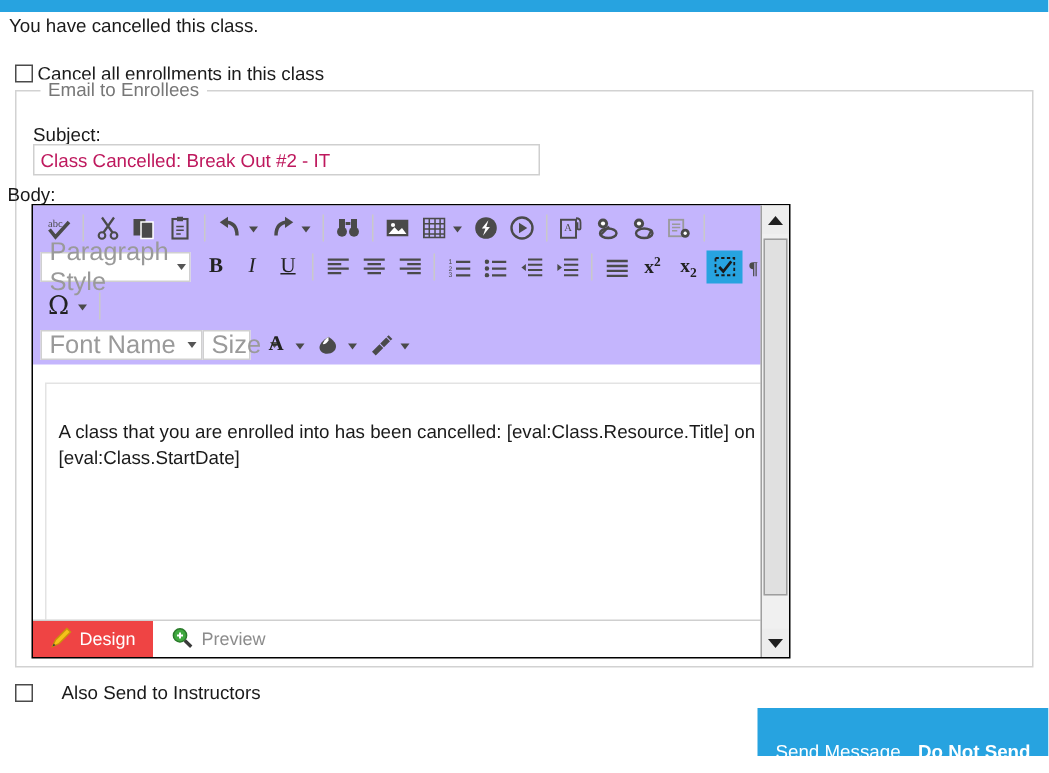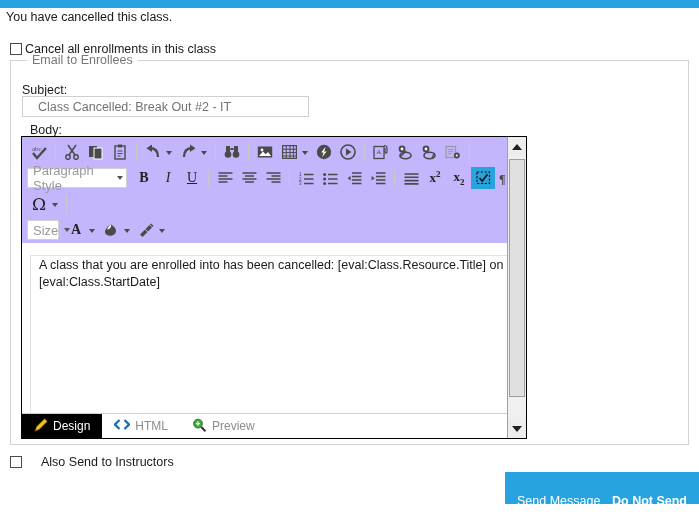--- a/index.html
+++ b/index.html
@@ -74,33 +74,33 @@
     white-space: nowrap;
   }
 
   .field-label {
     position: absolute;
     font-size: 12.5px;
     color: #1a1a1a;
     white-space: nowrap;
   }
   .lbl-subject { left: 22px; top: 83px; }
-  .lbl-body    { left: 30px; top: 123px; }
+  .lbl-body    { left: 5px; top: 123px; }
 
   .subject-input {
     position: absolute;
     left: 22px; top: 96px;
-    width: 287px; height: 21px;
+    width: 338px; height: 21px;
     border: 1px solid #cfcfcf;
     box-sizing: border-box;
     background: #ffffff;
     font-family: "Liberation Sans", sans-serif;
     font-size: 12.5px;
-    color: #737373;
-    padding: 0 15px;
+    color: #be185d;
+    padding: 0 4px;
     outline: none;
   }
 
   
   .editor {
     position: absolute;
     left: 21px; top: 136px;
     width: 506px; height: 303px;
     border: 1px solid #000000;
     box-sizing: border-box;
@@ -156,21 +156,21 @@
   
   .combo {
     height: 20px;
     border: 1px solid #d0d0d0;
     background: #ffffff;
     box-sizing: border-box;
     display: flex;
     align-items: center;
     justify-content: space-between;
     padding: 0 3px 0 5px;
-    font-size: 13px;
+    font-size: 17px;
     color: #9a9a9a;
     flex: 0 0 auto;
   }
   .combo .combo-caret {
     width: 0; height: 0;
     border-left: 3.5px solid transparent;
     border-right: 3.5px solid transparent;
     border-top: 4px solid #555;
     margin-left: 6px;
   }
@@ -214,21 +214,21 @@
   }
 
   
   .edit-area {
     position: absolute;
     left: 8px; top: 118px;
     width: 484px; height: 162px;
     border: 1px solid #e3e3e3;
     box-sizing: border-box;
     background: #ffffff;
-    padding: 1px 8px;
+    padding: 24px 8px;
     font-size: 12.5px;
     line-height: 17px;
     color: #1a1a1a;
   }
 
   
   .vscroll {
     position: absolute;
     right: 0; top: 0;
     width: 19px; height: 301px;
@@ -285,21 +285,21 @@
   .tab {
     display: flex;
     align-items: center;
     gap: 5px;
     padding: 0 12px;
     font-size: 12px;
     color: #8c8c8c;
     box-sizing: border-box;
   }
   .tab.active {
-    background: #000000;
+    background: #ef4444;
     color: #ffffff;
   }
 
   
   .cb-row-bottom {
     position: absolute;
     left: 10px; top: 455px;
     display: flex;
     align-items: center;
     white-space: nowrap;
@@ -554,20 +554,24 @@
         </div>
       </div>
 
       <div class="tb-row">
         <div class="omega">Ω</div>
         <span class="caret"></span>
         <div class="sep"></div>
       </div>
 
       <div class="tb-row">
+        <div class="combo combo-fontname">
+          <span>Font Name</span>
+          <span class="combo-caret"></span>
+        </div>
         <div class="combo combo-size">
           <span>Size</span>
           <span class="combo-caret"></span>
         </div>
         <span class="gap"></span>
         <div class="tb-btn">
             <span class="glyph-A">A</span>
           </div>
         <span class="caret"></span>
         <div class="tb-btn">
@@ -601,29 +605,20 @@
 
     <div class="tabstrip">
       <div class="tab active">
         <span>
           <svg width="14" height="14" viewBox="0 0 14 14">
               <path d="M1 13 L3 8.6 L10.6 1 L13 3.4 L5.4 11 Z" fill="#f5c21a" stroke="#c8940a" stroke-width="0.9"></path>
               <path d="M1 13 L3 12.2 L1.8 11 Z" fill="#3a3a3a"></path>
             </svg>
         </span>
         <span>Design</span>
-      </div>
-      <div class="tab">
-        <span>
-          <svg width="16" height="13" viewBox="0 0 16 13">
-              <path d="M5.5 2 L1 6.5 L5.5 11" stroke="#1b6fb5" stroke-width="2.3" fill="none"></path>
-              <path d="M10.5 2 L15 6.5 L10.5 11" stroke="#1b6fb5" stroke-width="2.3" fill="none"></path>
-            </svg>
-        </span>
-        <span>HTML</span>
       </div>
       <div class="tab">
         <span>
           <svg width="15" height="14" viewBox="0 0 15 14">
               <circle cx="6" cy="5.6" r="4.4" fill="#3fa93f" stroke="#2a7a2a" stroke-width="1"></circle>
               <path d="M4 5.6h4M6 3.6v4" stroke="#fff" stroke-width="1.3"></path>
               <path d="M9.2 9 L13.5 13.2" stroke="#3a3a3a" stroke-width="2.2"></path>
             </svg>
         </span>
         <span>Preview</span>

